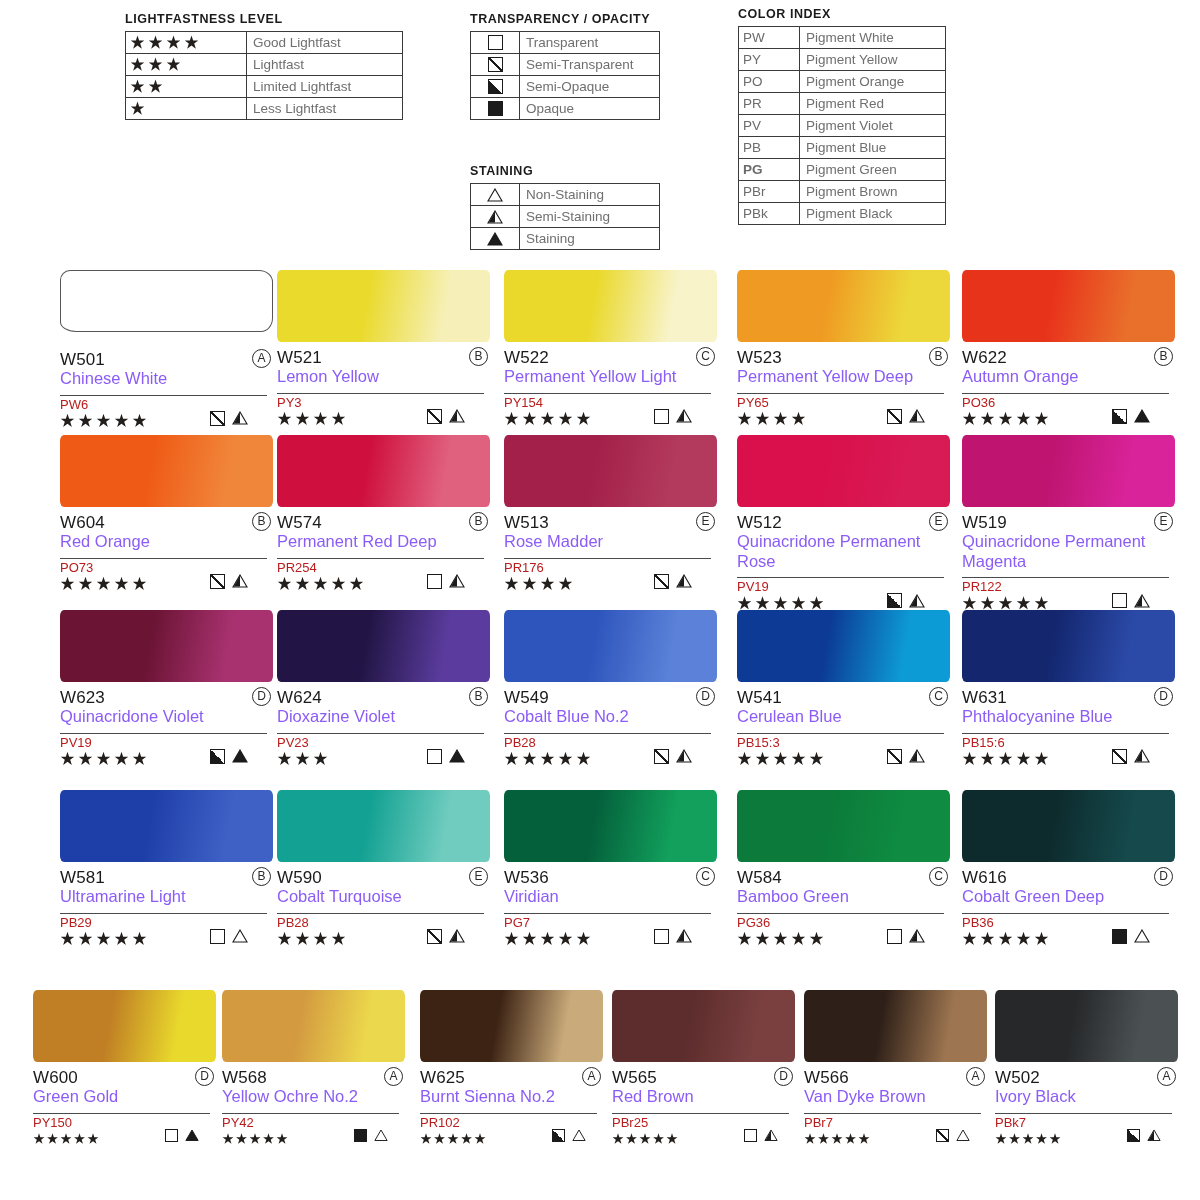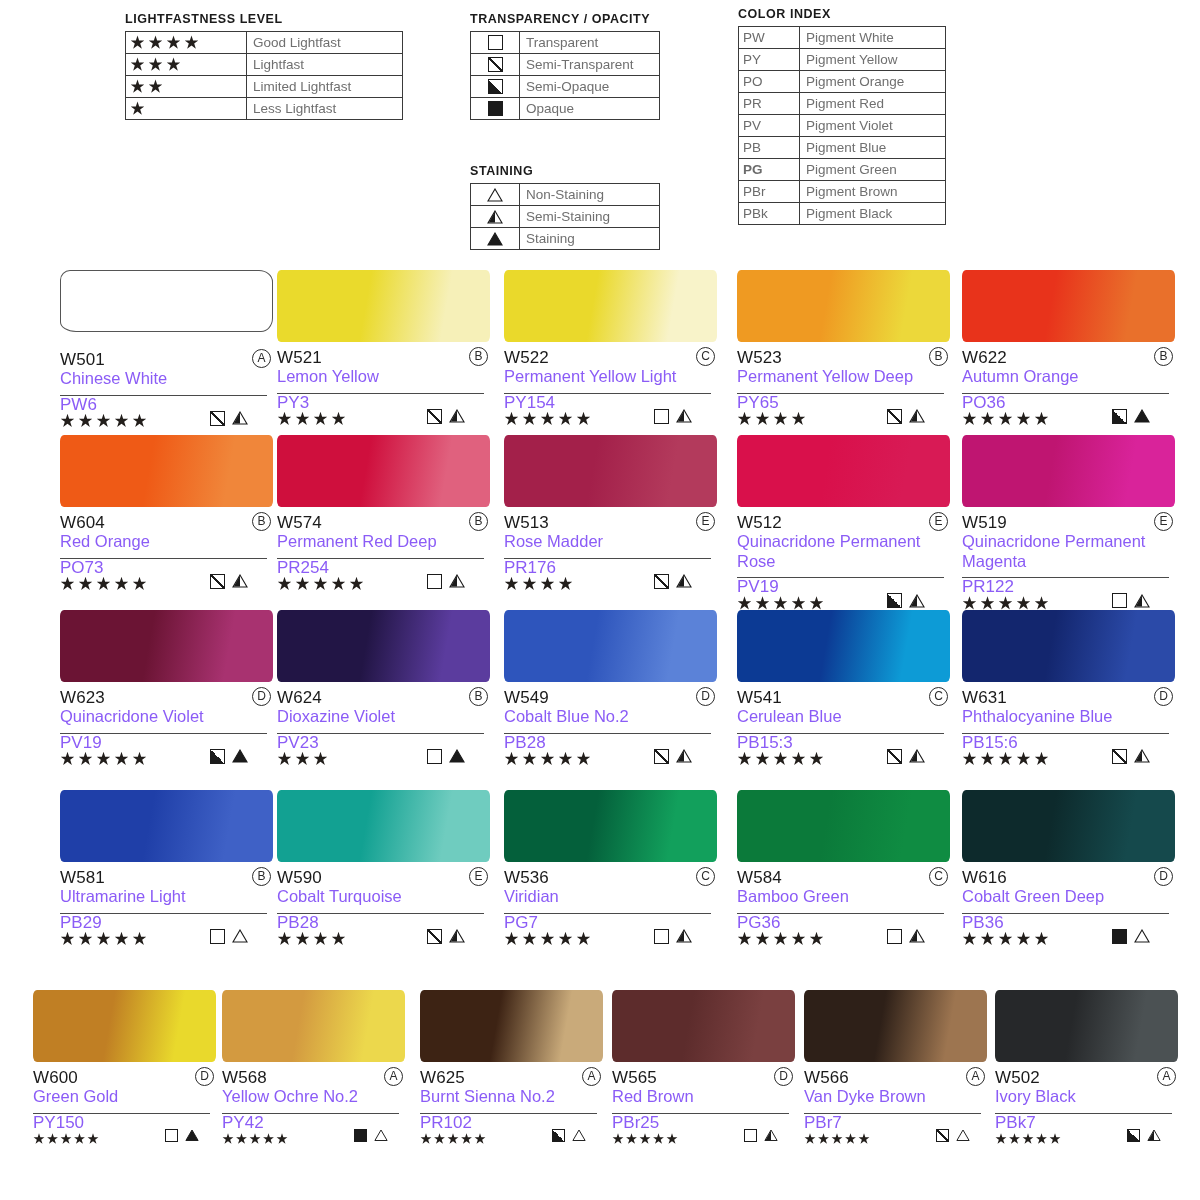--- a/index.html
+++ b/index.html
@@ -86,21 +86,21 @@
   .code{font-size:17px;color:#1b1b1b;letter-spacing:.1px;}
   .series-badge{
     position:absolute;right:2px;top:-1px;
     width:19px;height:19px;border-radius:50%;
     border:1.3px solid #2b2b2b;
     font-size:12px;line-height:17px;text-align:center;color:#2b2b2b;
     box-sizing:border-box;
   }
   .pname{font-size:16.5px;line-height:19.5px;color:#8b5cf6;}
   .rule{border-top:1.5px solid #4a4a4a;}
-  .pidx{font-size:17px;color:#8b5cf6;line-height:15px;padding-top:1px;}
+  .pidx{font-size:13px;color:#b91c1c;line-height:15px;padding-top:1px;}
   .prop-line{position:relative;height:18px;}
   .stars{position:absolute;left:0;top:0;}
   .marks{position:absolute;top:-1px;display:flex;gap:7px;align-items:center;}
 </style>
 </head>
 <body>
 
 <div class="legend-zone">
 
   <div class="legend-block" style="left:125px;top:12px;">

